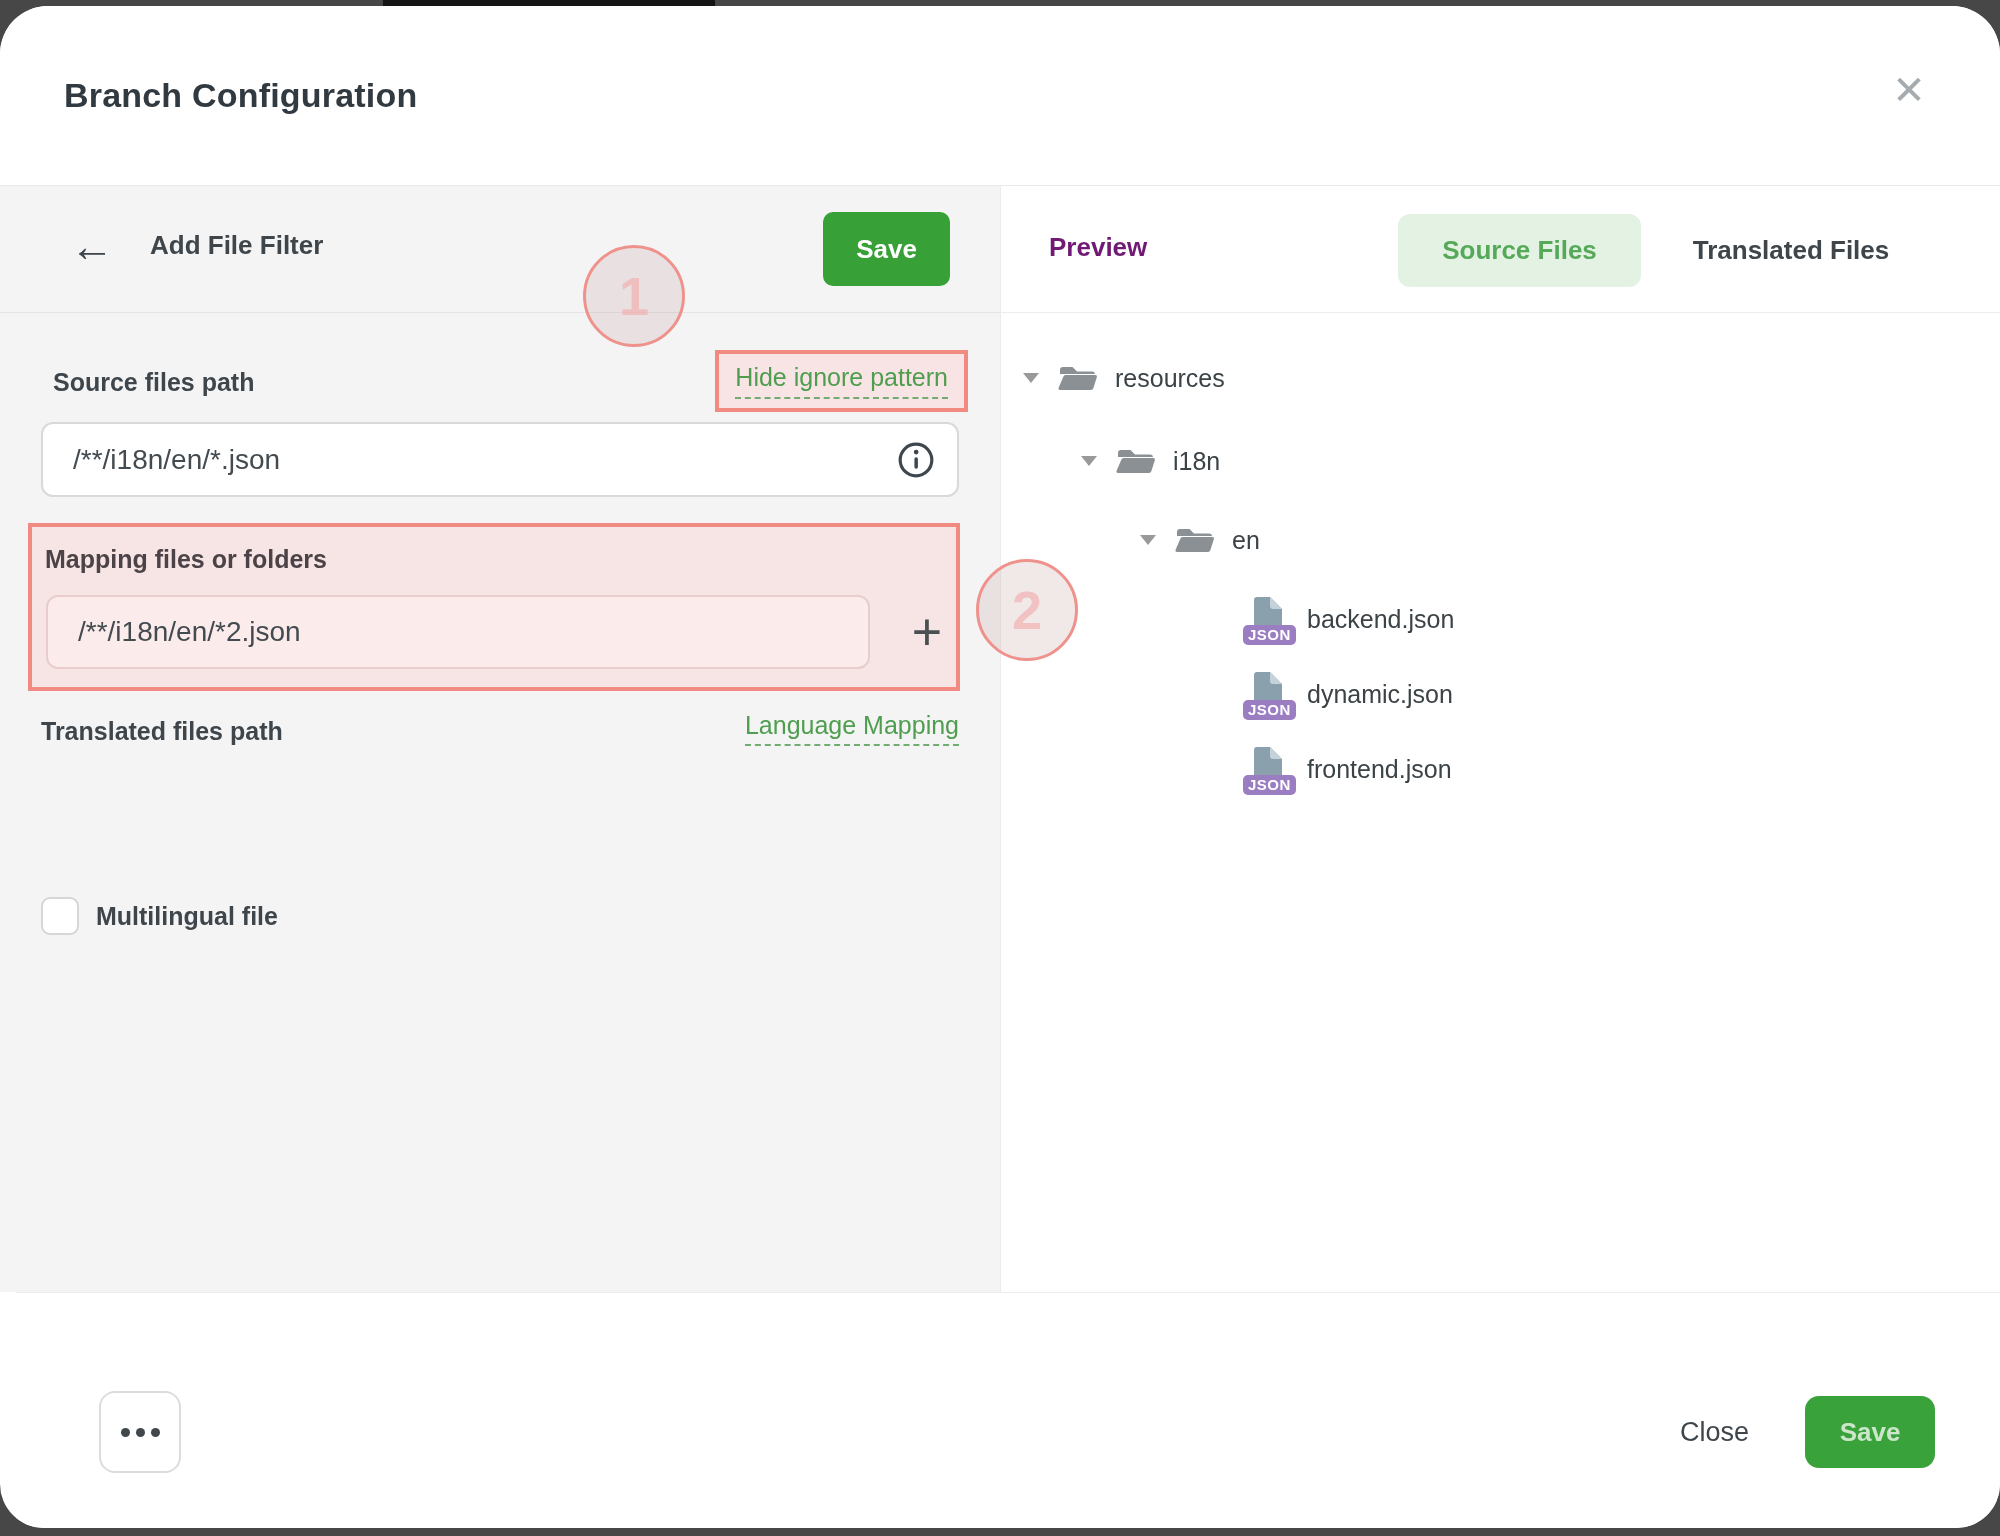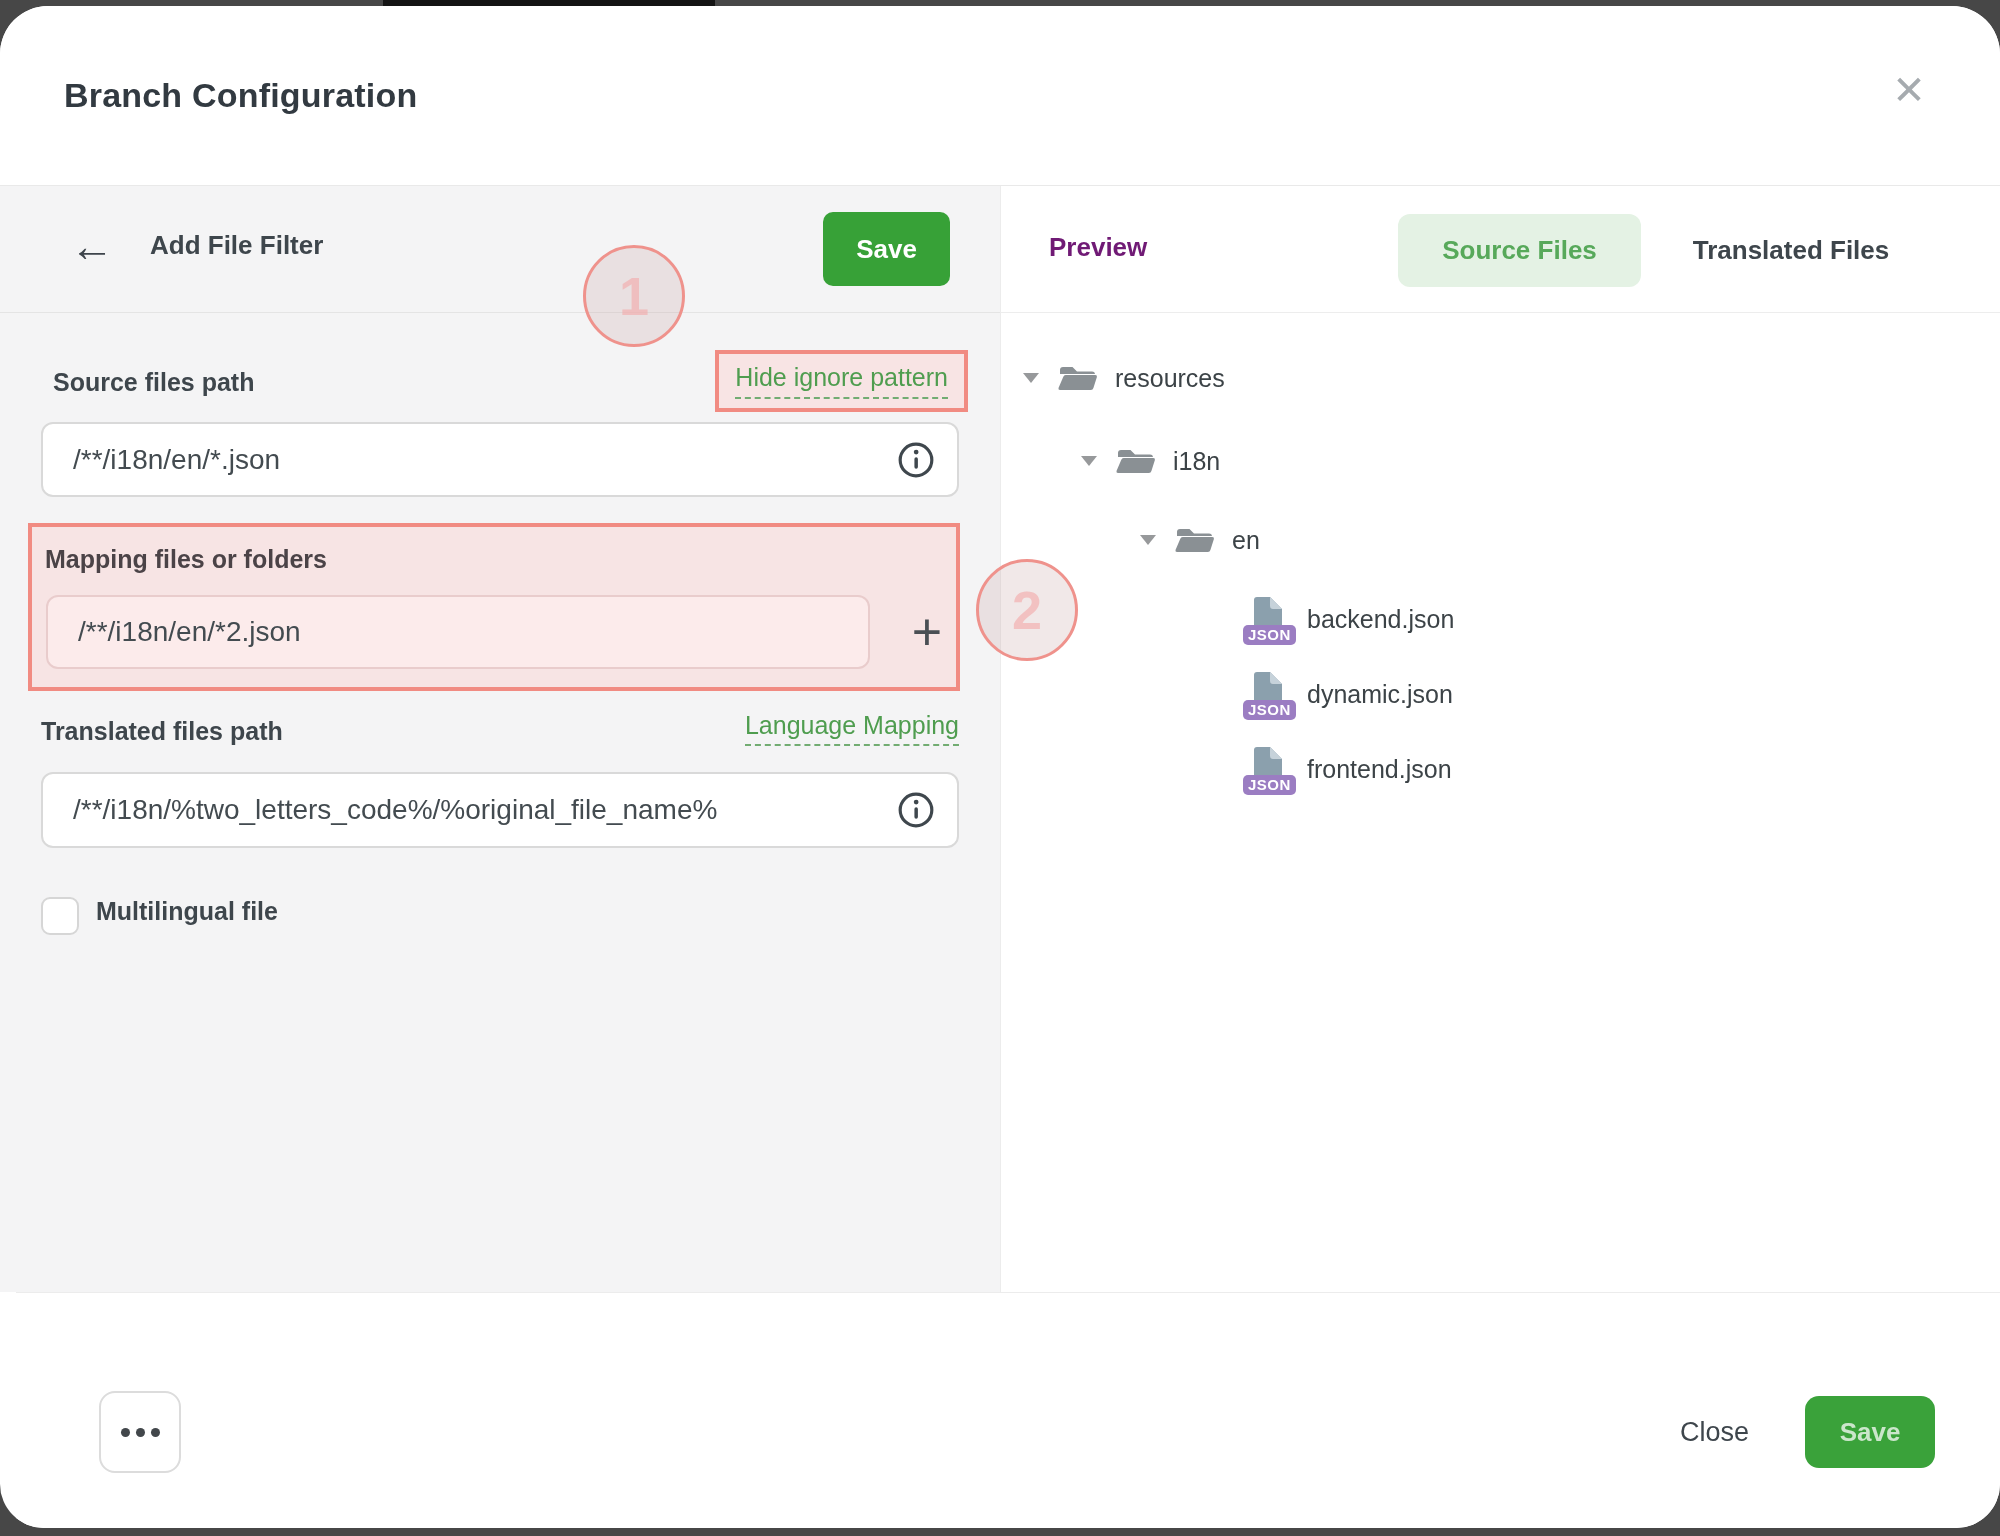--- a/index.html
+++ b/index.html
@@ -96,21 +96,21 @@
   .plus-btn{
     position:absolute;left:862px;top:70px;width:66px;height:70px;
     background:none;border:none;cursor:pointer;
     font-size:52px;font-weight:300;color:#4a4f54;line-height:70px;
   }
 
   .trans-label{left:41px;top:404px;}
   .mapping-box{position:absolute;top:398px;right:41px;}
   .trans-input{left:41px;top:459px;width:918px;height:76px;}
 
-  .multi-row{position:absolute;left:41px;top:584px;display:flex;}
+  .multi-row{position:absolute;left:41px;top:584px;display:flex;align-items:center;}
   .checkbox{
     width:38px;height:38px;background:#fff;border:2px solid #d6d6d6;border-radius:9px;cursor:pointer;flex:none;
   }
   .multi-label{margin-left:17px;font-size:25px;font-weight:700;color:#3e464c;}
 
   
   .annot-circle{
     position:absolute;width:102px;height:102px;border-radius:50%;
     border:3px solid var(--annot);background:rgba(206,174,174,0.28);
     display:flex;align-items:center;justify-content:center;
@@ -216,28 +216,20 @@
             <span>+</span>
           </button>
         </div>
 
         <div class="field-label trans-label">Translated files path</div>
 
         <div class="mapping-box">
           <a class="dashed-link">Language Mapping</a>
         </div>
 
-        <div class="input-wrap trans-input">
-          <input value="/**/i18n/%two_letters_code%/%original_file_name%" style="">
-          <svg class="info-ico" viewBox="0 0 24 24">
-            <circle cx="12" cy="12" r="10" fill="none" stroke="#3f474d" stroke-width="2"></circle>
-            <rect x="11" y="10.3" width="2.2" height="7.2" rx="1.1" fill="#3f474d"></rect>
-            <circle cx="12.1" cy="7" r="1.5" fill="#3f474d"></circle>
-          </svg>
-        </div>
 
         <div class="multi-row">
           <span class="checkbox"></span>
           <span class="multi-label">Multilingual file</span>
         </div>
 
       </div>
     </div>
 
     <div class="right-pane">

